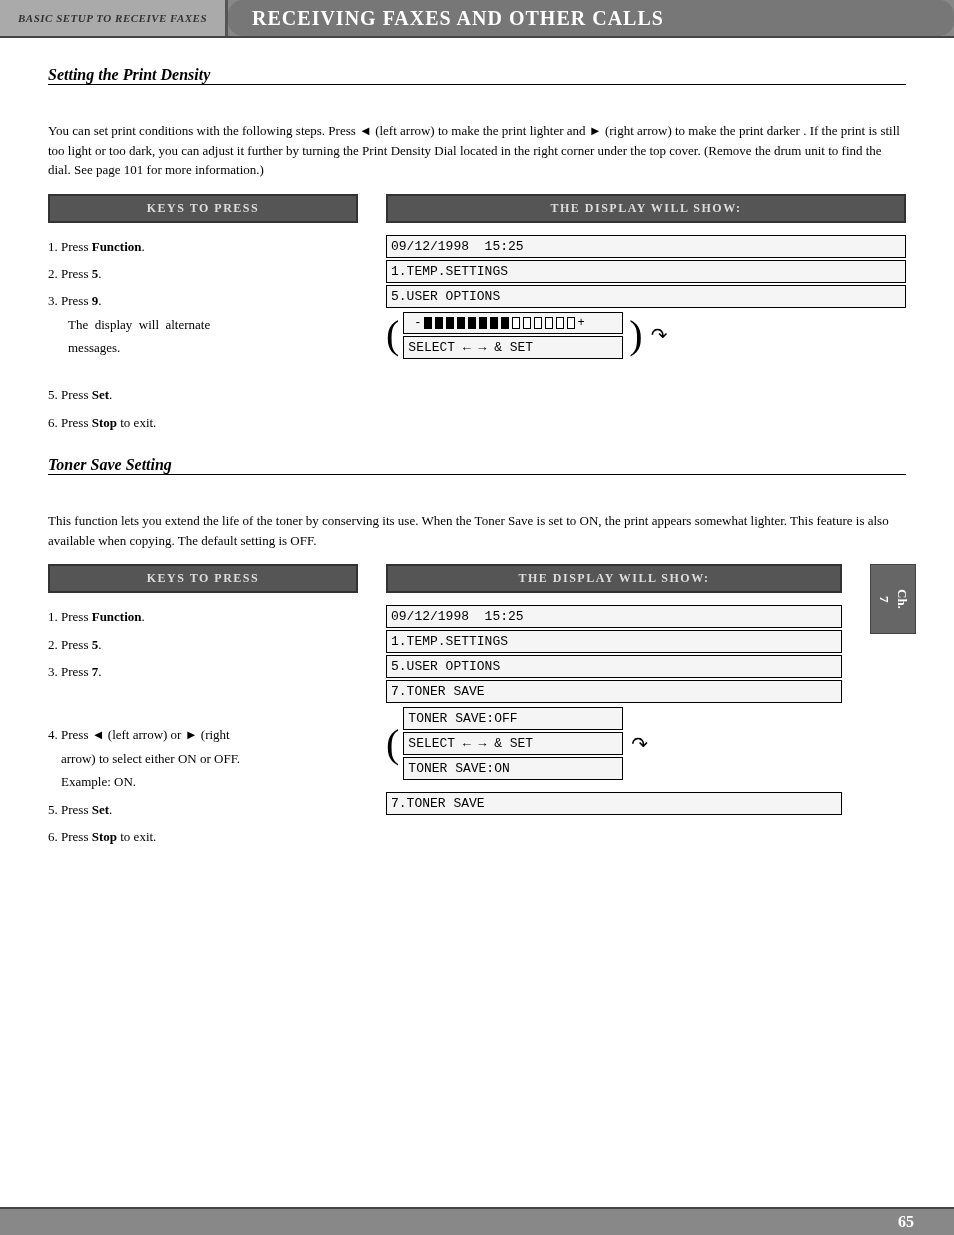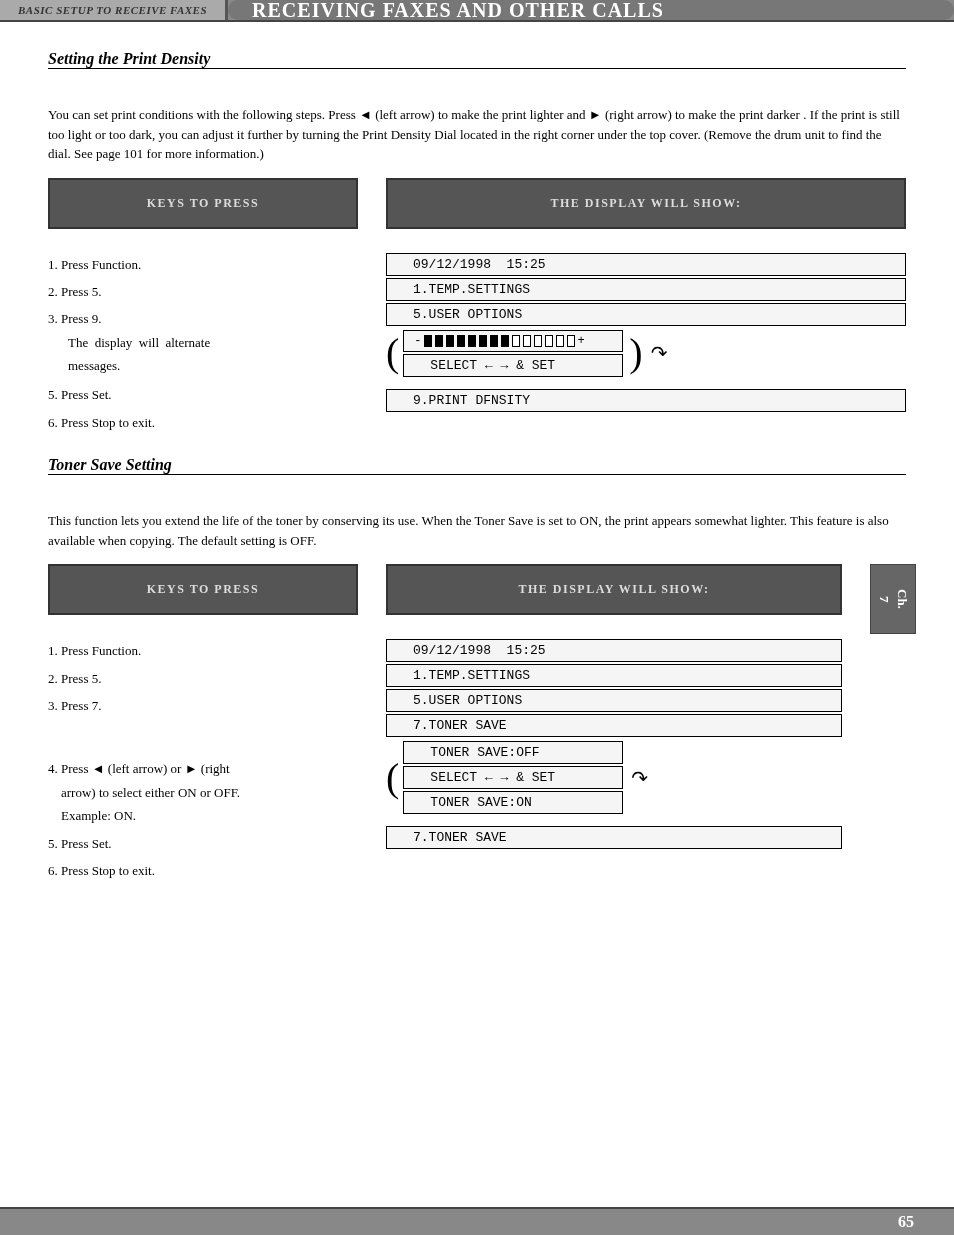--- a/index.html
+++ b/index.html
@@ -12,21 +12,21 @@
       color: #000;
       position: relative;
     }
 
     
     .header-bar {
       width: 100%;
       background: #888;
       display: flex;
       align-items: stretch;
-      height: 22px;
+      height: 38px;
       border-bottom: 2px solid #444;
     }
     .header-left {
       background: #aaa;
       padding: 0 18px;
       display: flex;
       align-items: center;
       font-size: 11px;
       font-style: italic;
       font-weight: bold;
@@ -88,55 +88,55 @@
       flex: 1;
     }
 
     
     .section-bar {
       background: #555;
       color: #ddd;
       font-size: 12px;
       font-weight: bold;
       letter-spacing: 1.5px;
-      padding: 16px 10px;
+      padding: 5px 10px;
       text-align: center;
-      margin-bottom: 24px;
+      margin-bottom: 12px;
       border: 2px solid #333;
       text-transform: uppercase;
     }
 
     
     .steps-list {
       font-size: 13px;
       line-height: 1.8;
       padding-left: 0;
       list-style: none;
     }
     .steps-list li {
       margin-bottom: 4px;
     }
     .steps-list li.indented {
       padding-left: 20px;
       margin-top: -4px;
-      margin-bottom: 6px;
+      margin-bottom: 24px;
     }
 
     
     .display-screens {
       display: flex;
       flex-direction: column;
       gap: 2px;
     }
     .display-box {
       border: 1.5px solid #000;
       background: #f5f5f5;
       font-family: 'Courier New', Courier, monospace;
       font-size: 13px;
-      padding: 3px 26px;
+      padding: 3px 4px;
       min-width: 220px;
       display: block;
       white-space: nowrap;
     }
 
     
     .bracket-group {
       display: flex;
       align-items: center;
       gap: 4px;
@@ -219,21 +219,21 @@
       writing-mode: vertical-rl;
       text-orientation: mixed;
       padding: 8px 5px;
       border: 1px solid #444;
       display: flex;
       flex-direction: column;
       align-items: center;
       gap: 2px;
     }
 
-    b { font-weight: normal; }
+    b { font-weight: bold; }
   </style>
 </head>
 <body>
 
 <div class="header-bar">
   <div class="header-left">
     <span>BASIC SETUP TO RECEIVE FAXES</span>
   </div>
   <div class="header-right">
     <span>RECEIVING FAXES AND OTHER CALLS</span>
@@ -271,21 +271,20 @@
           <div class="bracket-inner">
             <div class="density-bar-display">
               -<span class="density-filled"></span><span class="density-filled"></span><span class="density-filled"></span><span class="density-filled"></span><span class="density-filled"></span><span class="density-filled"></span><span class="density-filled"></span><span class="density-filled"></span><span class="density-empty"></span><span class="density-empty"></span><span class="density-empty"></span><span class="density-empty"></span><span class="density-empty"></span><span class="density-empty"></span>+
             </div>
             <span class="display-box">SELECT&nbsp;←&nbsp;→&nbsp;&amp;&nbsp;SET</span>
           </div>
           <span class="bracket-symbol" style="margin-left:2px;">)</span>
           <span class="right-arrow">↷</span>
         </div>
 
-        <span class="display-box" style="margin-top:8px;">9.PRINT DFNSITY</span>
       </div>
     </div>
   </div>
 
   <div class="section-title" style="margin-top:16px;">Toner Save Setting</div>
   <p class="body-text">This function lets you extend the life of the toner by conserving its use. When the Toner Save is set to ON, the print appears somewhat lighter. This feature is also available when copying. The default setting is OFF.</p>
 
   <div class="two-col">
 
     <div class="col-left">

